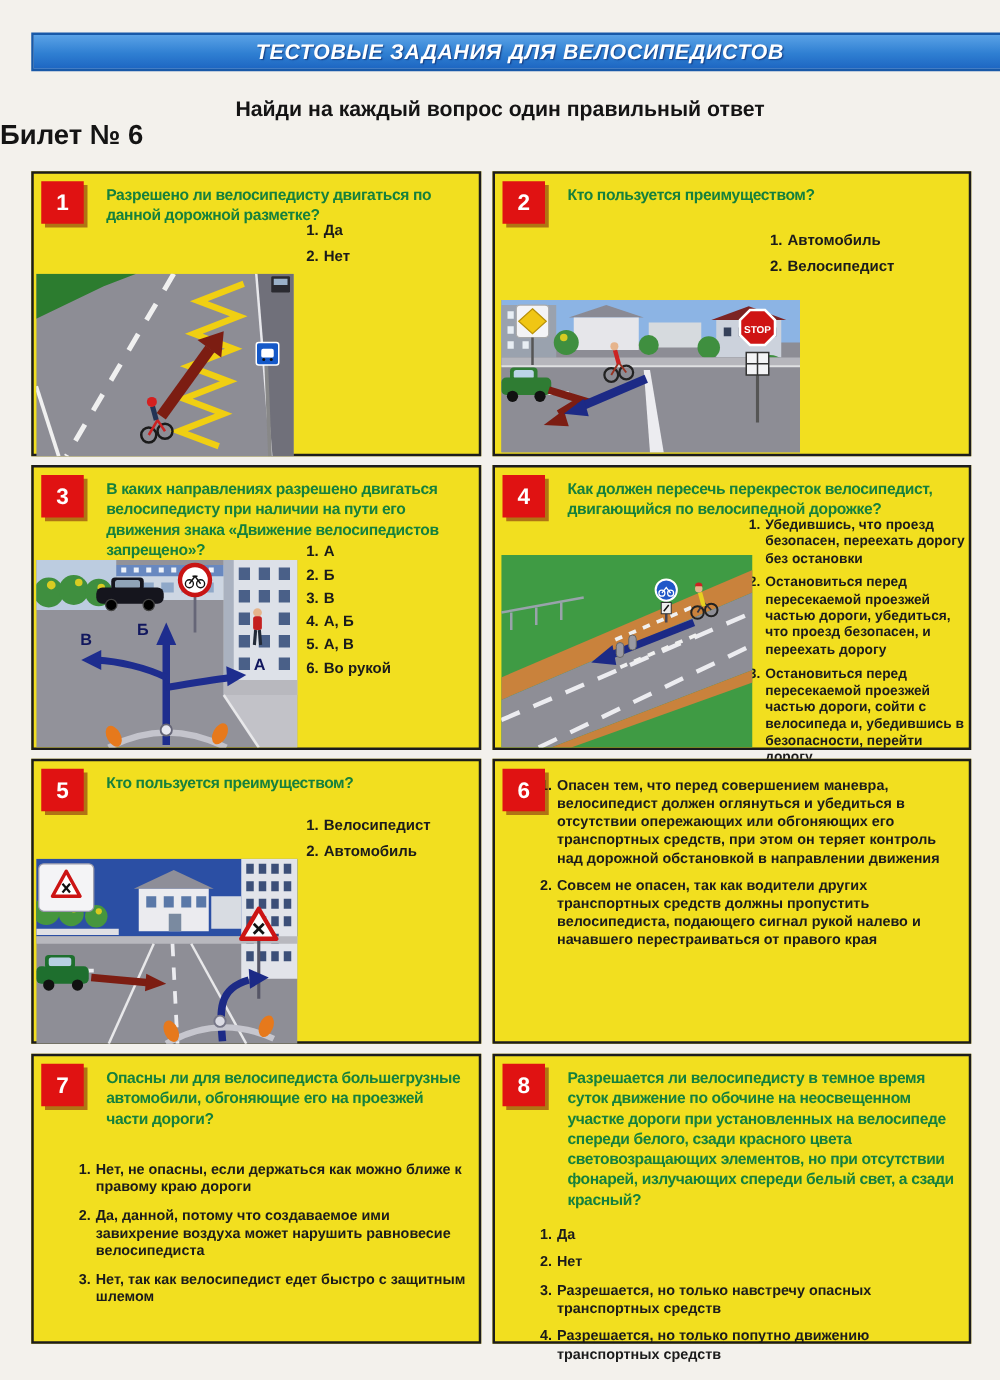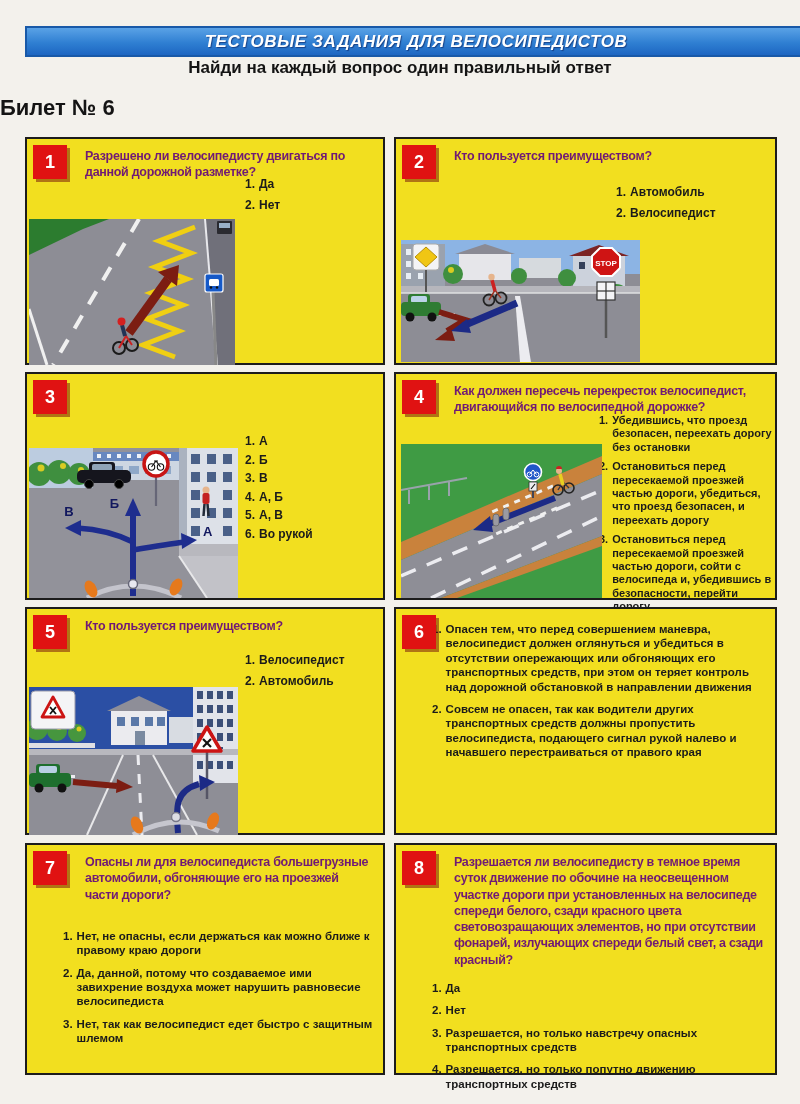--- a/index.html
+++ b/index.html
@@ -3,35 +3,35 @@
 <meta charset="utf-8">
 <style>
   *{box-sizing:border-box;margin:0;padding:0}
   html,body{width:800px;height:1104px}
   body{background:#f3f1ec;font-family:"Liberation Sans",sans-serif;position:relative;overflow:hidden}
   .banner{position:absolute;left:25px;top:26px;width:782px;height:31px;
     background:linear-gradient(180deg,#5aa2e6 0%,#2f7fd2 55%,#1d66c2 100%);
     border:2px solid #1859a8;display:flex;align-items:center;justify-content:center}
   .banner b{color:#fff;font-weight:bold;font-style:italic;font-size:17px;letter-spacing:.6px;
     text-shadow:1px 1px 1px rgba(10,30,90,.6)}
-  .subtitle{position:absolute;top:58px;left:0;width:100%;text-align:center;font-weight:bold;font-size:17px;color:#141414}
+  .subtitle{position:absolute;top:78px;left:0;width:100%;text-align:center;font-weight:bold;font-size:17px;color:#141414}
   .ticket{position:absolute;top:95px;left:0;width:100%;font-weight:bold;font-size:22px;color:#141414}
   .card{position:absolute;background:#f2df1f;border:2px solid #1c1c1c}
   .c1{left:25px;top:137px;width:360px;height:228px}
   .c2{left:394px;top:137px;width:383px;height:228px}
   .c3{left:25px;top:372px;width:360px;height:228px}
   .c4{left:394px;top:372px;width:383px;height:228px}
   .c5{left:25px;top:607px;width:360px;height:228px}
   .c6{left:394px;top:607px;width:383px;height:228px}
   .c7{left:25px;top:843px;width:360px;height:232px}
   .c8{left:394px;top:843px;width:383px;height:232px}
   .badge{position:absolute;left:6px;top:6px;width:34px;height:34px;background:#e01212;
     box-shadow:3px 3px 0 rgba(110,10,10,.5);display:flex;align-items:center;justify-content:center;
     color:#fff;font-weight:bold;font-size:18px;z-index:2}
-  .q{margin:9px 10px 0 58px;font-weight:bold;font-size:12.5px;letter-spacing:-0.3px;line-height:1.3;color:#701a75}
+  .q{margin:9px 10px 0 58px;font-weight:bold;font-size:12.5px;letter-spacing:-0.3px;line-height:1.3;color:#15803d}
   .answers{list-style:none}
   .ans{display:flex;gap:4px;color:#1b1b1b;font-weight:bold}
   .ans b{flex:0 0 auto}
   .abs{position:absolute}
   .a-short{font-size:12px}
   .a-short .ans{margin-bottom:7px}
   .a1{left:218px;top:38px}
   .a2{left:220px;top:46px}
   .a3{left:218px;top:60px}
   .a3 .ans{margin-bottom:4.5px}
@@ -196,20 +196,21 @@
       <line x1="116" y1="63" x2="62" y2="86" stroke="#1c2a86" stroke-width="7"></line>
       <polygon points="50,91 66,79 70,93" fill="#1c2a86"></polygon>
     </g>
   </svg>
 </section>
 
 <section class="card c3">
   <div class="badge">
       <span>3</span>
     </div>
+  <div class="q">В каких направлениях разрешено двигаться велосипедисту при наличии на пути его движения знака «Движение велосипедистов запрещено»?</div>
   <ul class="answers abs a-short a3">
     <li class="ans">
         <b>1.</b>
         <span>А</span>
       </li>
     <li class="ans">
         <b>2.</b>
         <span>Б</span>
       </li>
     <li class="ans">

